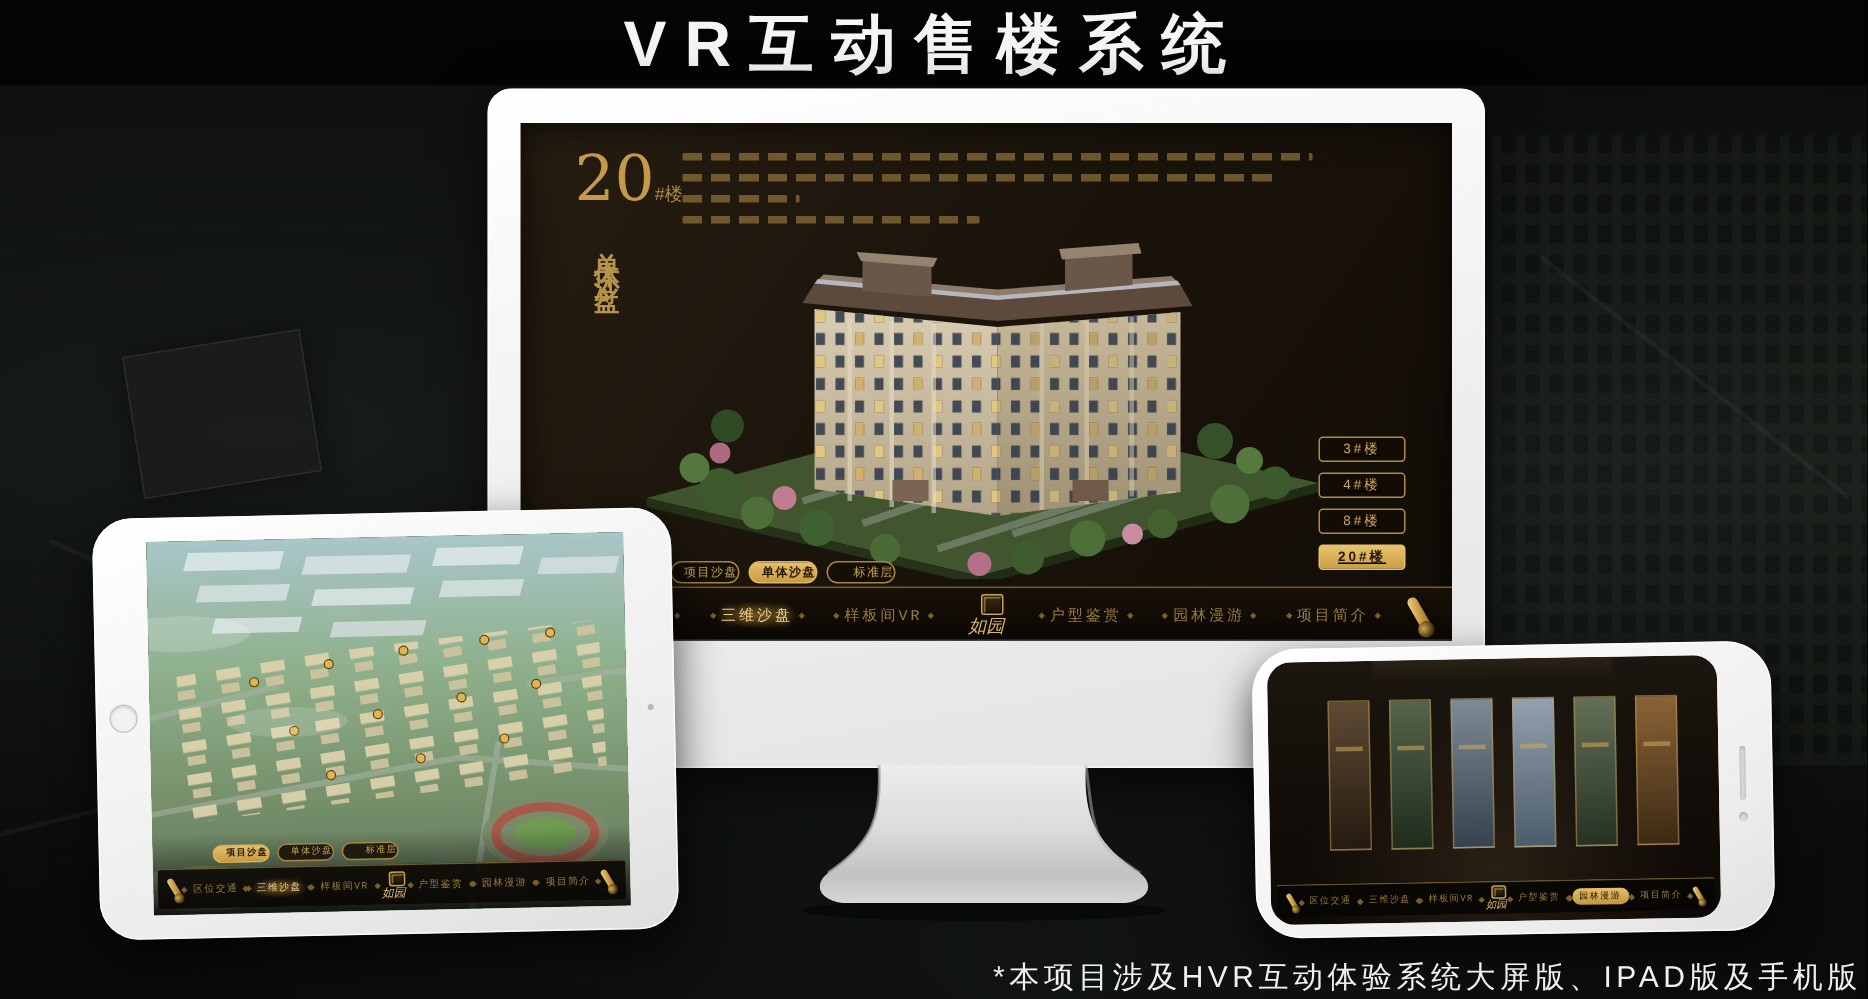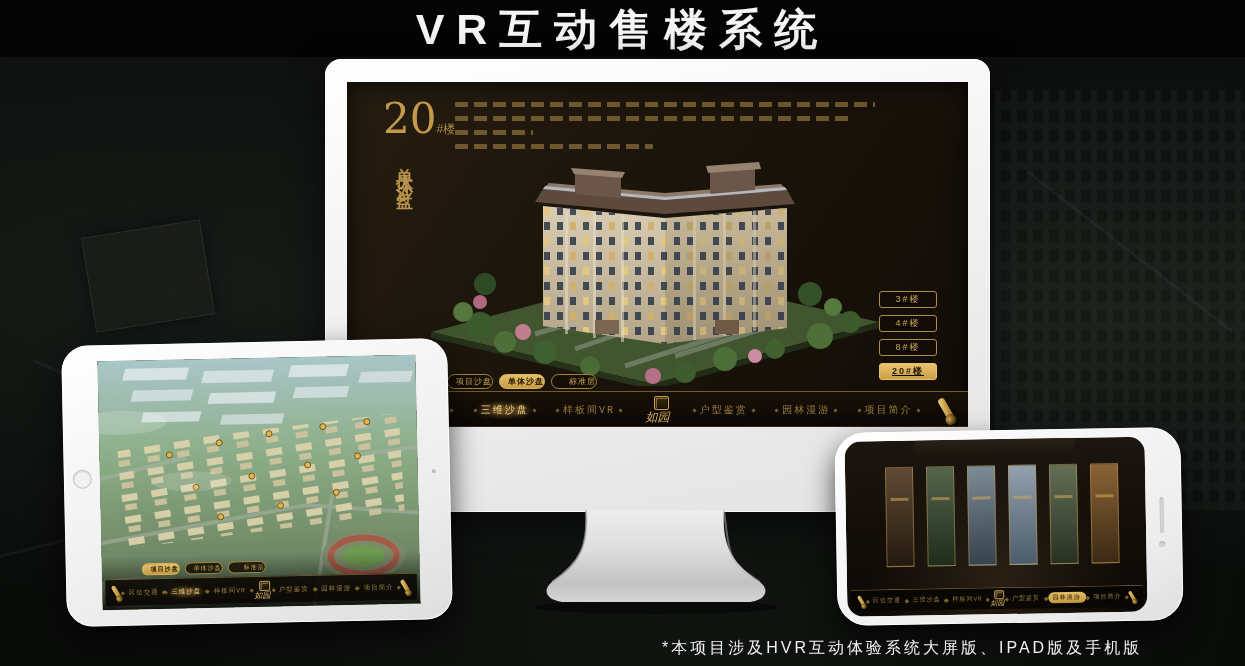--- a/index.html
+++ b/index.html
@@ -16,21 +16,21 @@
   .bg-road{position:absolute;background:rgba(255,255,255,.045);}
   .bg-plaque{position:absolute;left:88px;top:228px;width:118px;height:94px;
       background:rgba(28,30,26,.6);border:1px solid rgba(130,130,115,.18);
       transform:rotate(-9deg);box-shadow:0 0 18px rgba(0,0,0,.5);}
   .bg-blocks{position:absolute;right:0;top:90px;width:250px;height:420px;opacity:.10;
       background:repeating-linear-gradient(90deg,#5a6a5e 0 6px,transparent 6px 16px),
                  repeating-linear-gradient(0deg,#4c584e 0 8px,transparent 8px 20px);}
   .page-title{position:absolute;left:0;top:1px;width:1245px;text-align:center;
       color:#f5f5f5;font-size:43px;font-weight:700;letter-spacing:12px;}
   .footnote{position:absolute;left:662px;top:638px;width:583px;color:#f0f0f0;
-      font-size:16px;letter-spacing:3px;white-space:nowrap;}
+      font-size:20px;letter-spacing:3px;white-space:nowrap;}
   
   .pill{display:inline-block;border:1px solid #a8853f;border-radius:8px;color:#c9a452;
       background:rgba(20,14,6,.85);text-align:right;}
   .pill.sel{background:linear-gradient(#e7c06a,#c79b43);color:#241804;border-color:#e0b75f;font-weight:700;}
   .scroll{position:relative;width:7px;height:26px;border-radius:4px;
       background:linear-gradient(105deg,#f0d287,#c79a43 55%,#8a651f);
       transform:rotate(-30deg);box-shadow:0 1px 3px rgba(0,0,0,.6);}
   .scroll::after{content:"";position:absolute;left:-3px;bottom:-3px;width:11px;height:11px;border-radius:50%;
       background:radial-gradient(circle at 38% 38%,#d8ab52,#3c2a0c 72%);}
   .scroll.sm{transform:rotate(-30deg) scale(.62);}

